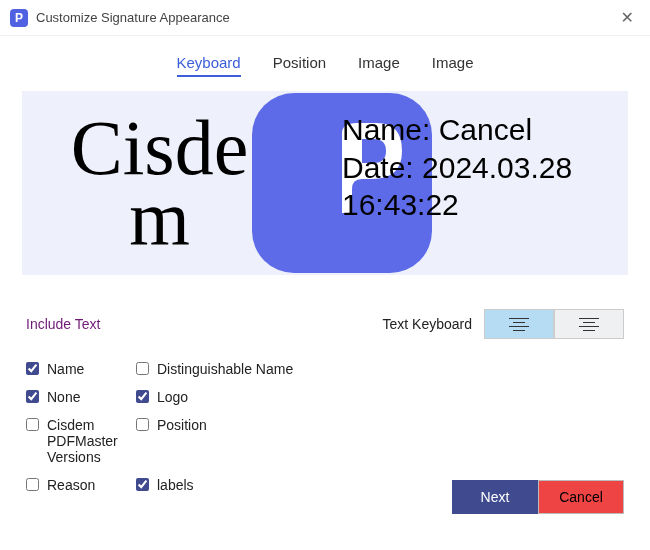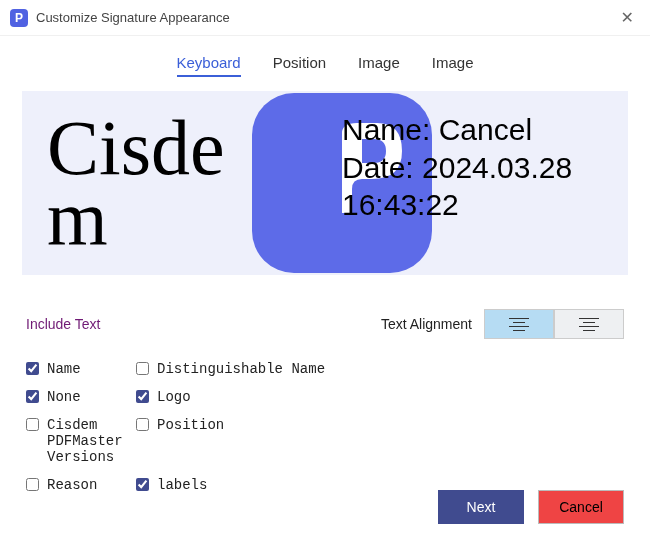--- a/index.html
+++ b/index.html
@@ -6,43 +6,43 @@
 body { font-family: "Segoe UI", Arial, sans-serif; background: #fff; width: 650px; height: 550px; overflow: hidden; }
 .titlebar { display: flex; align-items: center; padding: 6px 10px; font-size: 13px; color: #444; border-bottom: 1px solid #f0f0f0; }
 .app-icon { width: 18px; height: 18px; background: #5062e2; border-radius: 4px; display: flex; align-items: center; justify-content: center; color: #fff; font-weight: bold; font-size: 12px; margin-right: 8px; }
 .close-x { margin-left: auto; font-size: 16px; color: #666; cursor: pointer; padding: 2px 6px; }
 
 .tabs { display: flex; justify-content: center; gap: 32px; padding: 18px 0 8px 0; }
 .tab { font-size: 15px; color: #333; cursor: pointer; padding-bottom: 4px; }
 .tab.active { color: #3b5fd8; border-bottom: 2px solid #3b5fd8; }
 
 .preview { margin: 6px 22px 0 22px; height: 184px; background: #eef0fb; position: relative; overflow: hidden; display: flex; align-items: center; }
-.preview-left { font-size: 78px; color: #000; line-height: 0.9; padding-left: 25px; width: 250px; word-break: break-word; font-family: Georgia, serif; }
+.preview-left { font-size: 78px; color: #000; line-height: 0.9; padding-left: 25px; width: 250px; word-break: break-word; font-family: Georgia, serif; text-align: center; }
 .preview-logo { position: absolute; left: 230px; top: 2px; width: 180px; height: 180px; }
 .preview-logo-bg { width: 180px; height: 180px; background: #5d6be8; border-radius: 42px; position: relative; }
 .preview-logo-p { position: absolute; right: 30px; top: 30px; width: 70px; height: 90px; }
 .preview-right { position: absolute; left: 320px; top: 20px; font-size: 30px; color: #000; line-height: 1.25; }
 
 .content { padding: 34px 26px 0 26px; }
 .row-head { display: flex; align-items: center; }
 .include-label { font-size: 14px; color: #701a75; }
 .alignment-group { margin-left: auto; display: flex; align-items: center; }
 .alignment-label { font-size: 14px; color: #222; margin-right: 12px; }
 .align-btn { width: 70px; height: 30px; border: 1px solid #ccc; display: flex; align-items: center; justify-content: center; cursor: pointer; background: #eef0f2; }
 .align-btn.active { background: #b6dcf3; }
 .align-lines { display: flex; flex-direction: column; gap: 3px; align-items: center; }
 .align-lines span { display: block; height: 1px; background: #333; }
 .align-lines .l1 { width: 20px; } .align-lines .l2 { width: 12px; } .align-lines .l3 { width: 20px; } .align-lines .l4 { width: 12px; }
 
 .check-grid { margin-top: 22px; display: grid; grid-template-columns: 110px 200px; row-gap: 12px; column-gap: 0; }
 .check-item { display: flex; align-items: flex-start; font-size: 14px; color: #222; }
 .check-item input { margin-right: 8px; margin-top: 1px; accent-color: #404b8f; }
-.check-item label { cursor: pointer; font-family: Liberation Mono, monospace; }
+.check-item label { cursor: pointer; }
 
-.footer { position: absolute; right: 26px; bottom: 26px; display: flex; gap: 14px; }
+.footer { position: absolute; right: 26px; bottom: 36px; display: flex; gap: 0; }
 .btn { min-width: 86px; height: 34px; font-size: 14px; border: 1px solid #bbb; background: #ef4444; cursor: pointer; }
 .btn.primary { background: #404b8f; color: #fff; border-color: #404b8f; }
 </style>
 </head>
 <body>
 
 <div class="titlebar">
   <div class="app-icon">P</div>
   <div>Customize Signature Appearance</div>
   <div class="close-x">✕</div>
@@ -68,21 +68,21 @@
     <div>Name: Cancel</div>
     <div>Date: 2024.03.28</div>
     <div>16:43:22</div>
   </div>
 </div>
 
 <div class="content">
   <div class="row-head">
     <div class="include-label">Include Text</div>
     <div class="alignment-group">
-      <div class="alignment-label">Text Alignment</div>
+      <div class="alignment-label">Text Keyboard</div>
       <div class="align-btn active">
         <div class="align-lines">
             <span class="l1"></span>
             <span class="l2"></span>
             <span class="l3"></span>
             <span class="l4"></span>
           </div>
       </div>
       <div class="align-btn">
         <div class="align-lines">

